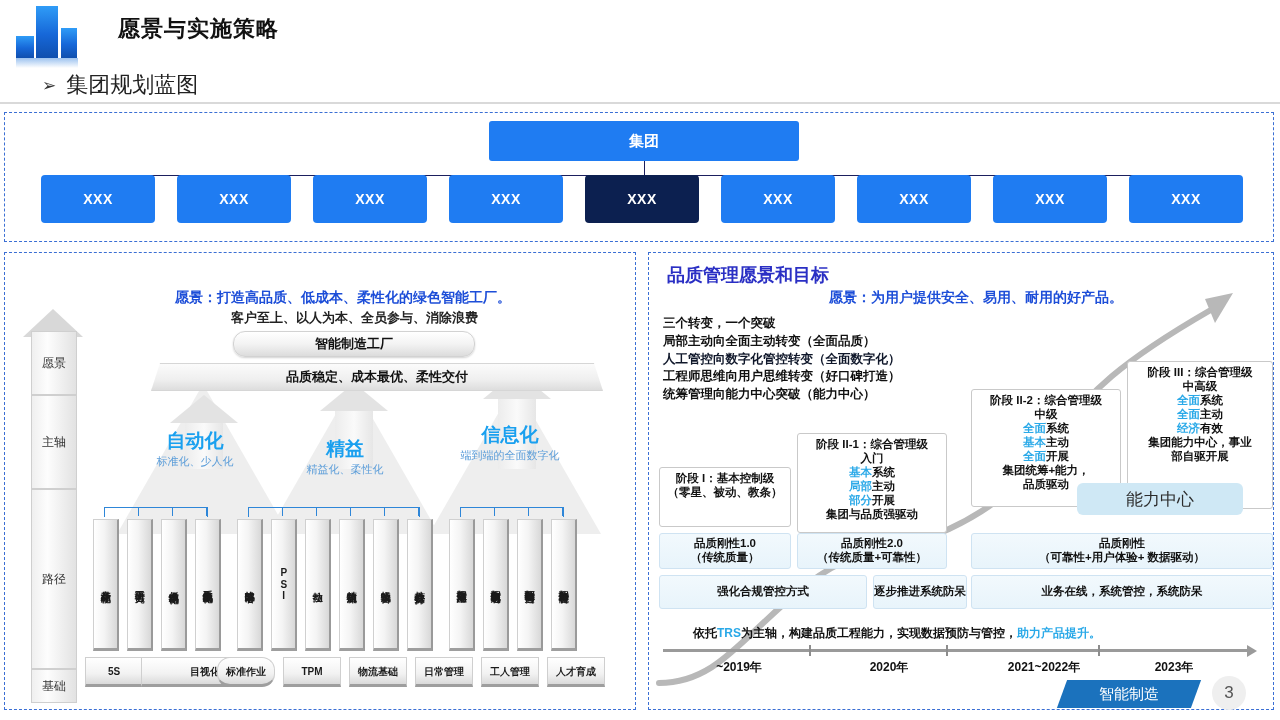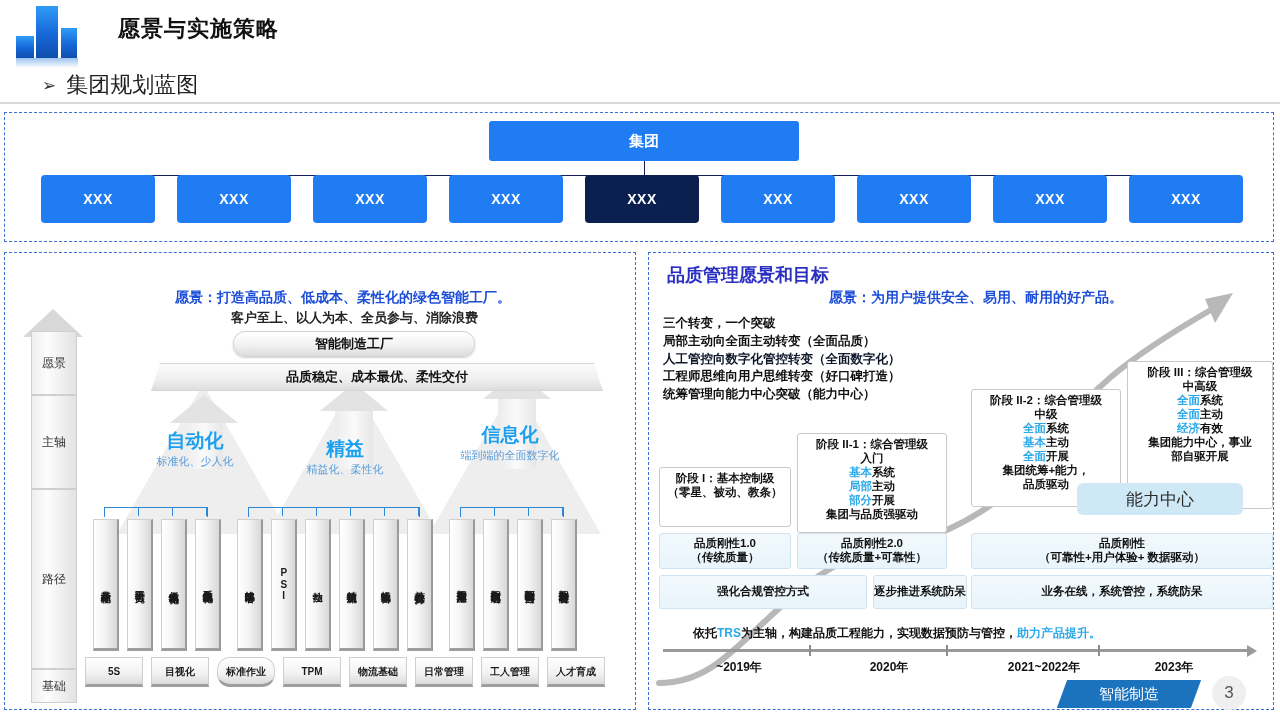--- a/index.html
+++ b/index.html
@@ -243,21 +243,21 @@
         <div class="btick" style="left: 379px; top: 254px;"></div>
         <div class="btick" style="left: 413px; top: 254px;"></div>
         <div class="bracket" style="left: 455px; top: 254px; width: 102px;"></div>
         <div class="btick" style="left: 455px; top: 254px;"></div>
         <div class="btick" style="left: 489px; top: 254px;"></div>
         <div class="btick" style="left: 523px; top: 254px;"></div>
         <div class="btick" style="left: 557px; top: 254px;"></div>
       </div>
     <div id="left-base">
         <div class="bchip" style="left: 80px; top: 404px;">5S</div>
-        <div class="bchip" style="left: 146px; top: 404px;">目视化</div>
+        <div class="bchip" style="left: 136px; top: 404px; padding-left: 35px;">目视化</div>
         <div class="bchip" style="left: 212px; top: 404px; border-radius: 13px;">标准作业</div>
         <div class="bchip" style="left: 278px; top: 404px;">TPM</div>
         <div class="bchip" style="left: 344px; top: 404px;">物流基础</div>
         <div class="bchip" style="left: 410px; top: 404px;">日常管理</div>
         <div class="bchip" style="left: 476px; top: 404px;">工人管理</div>
         <div class="bchip" style="left: 542px; top: 404px;">人才育成</div>
       </div>
   </div>
 
   <div class="panel p-right">

